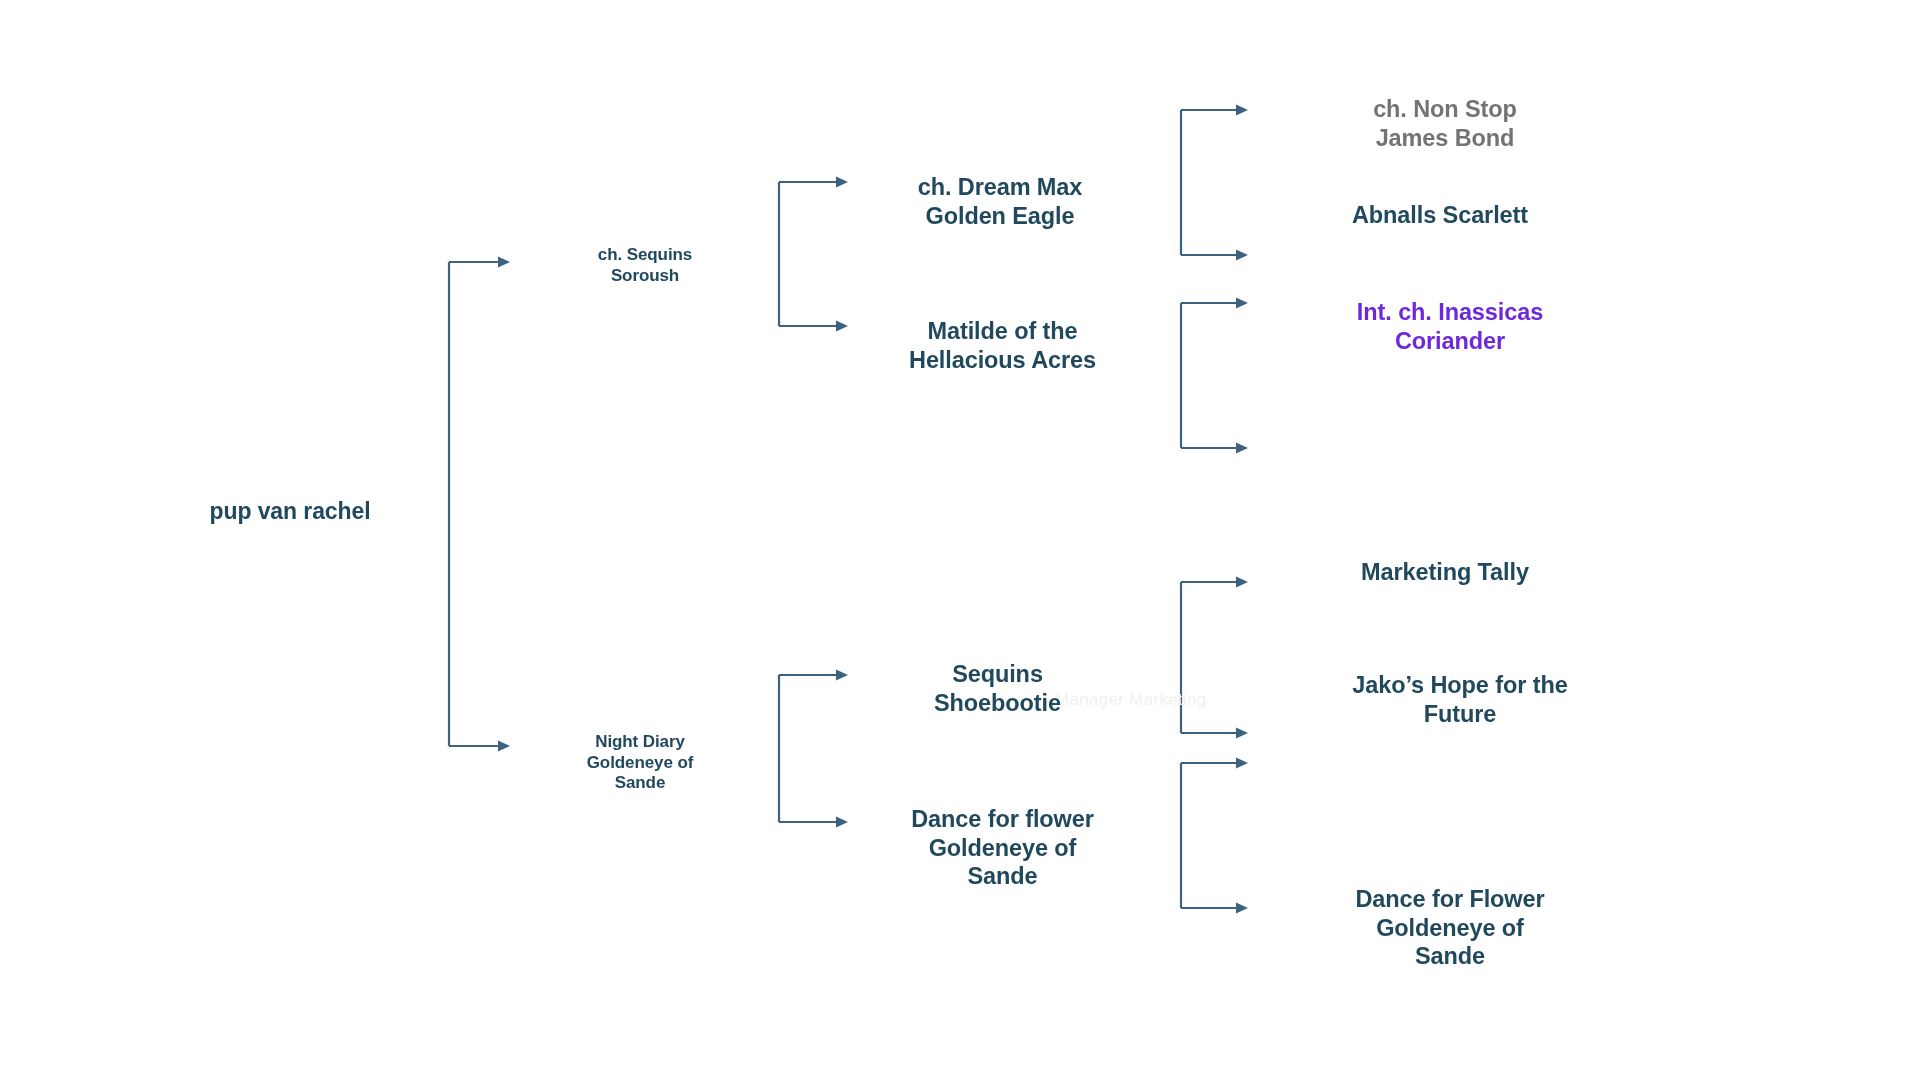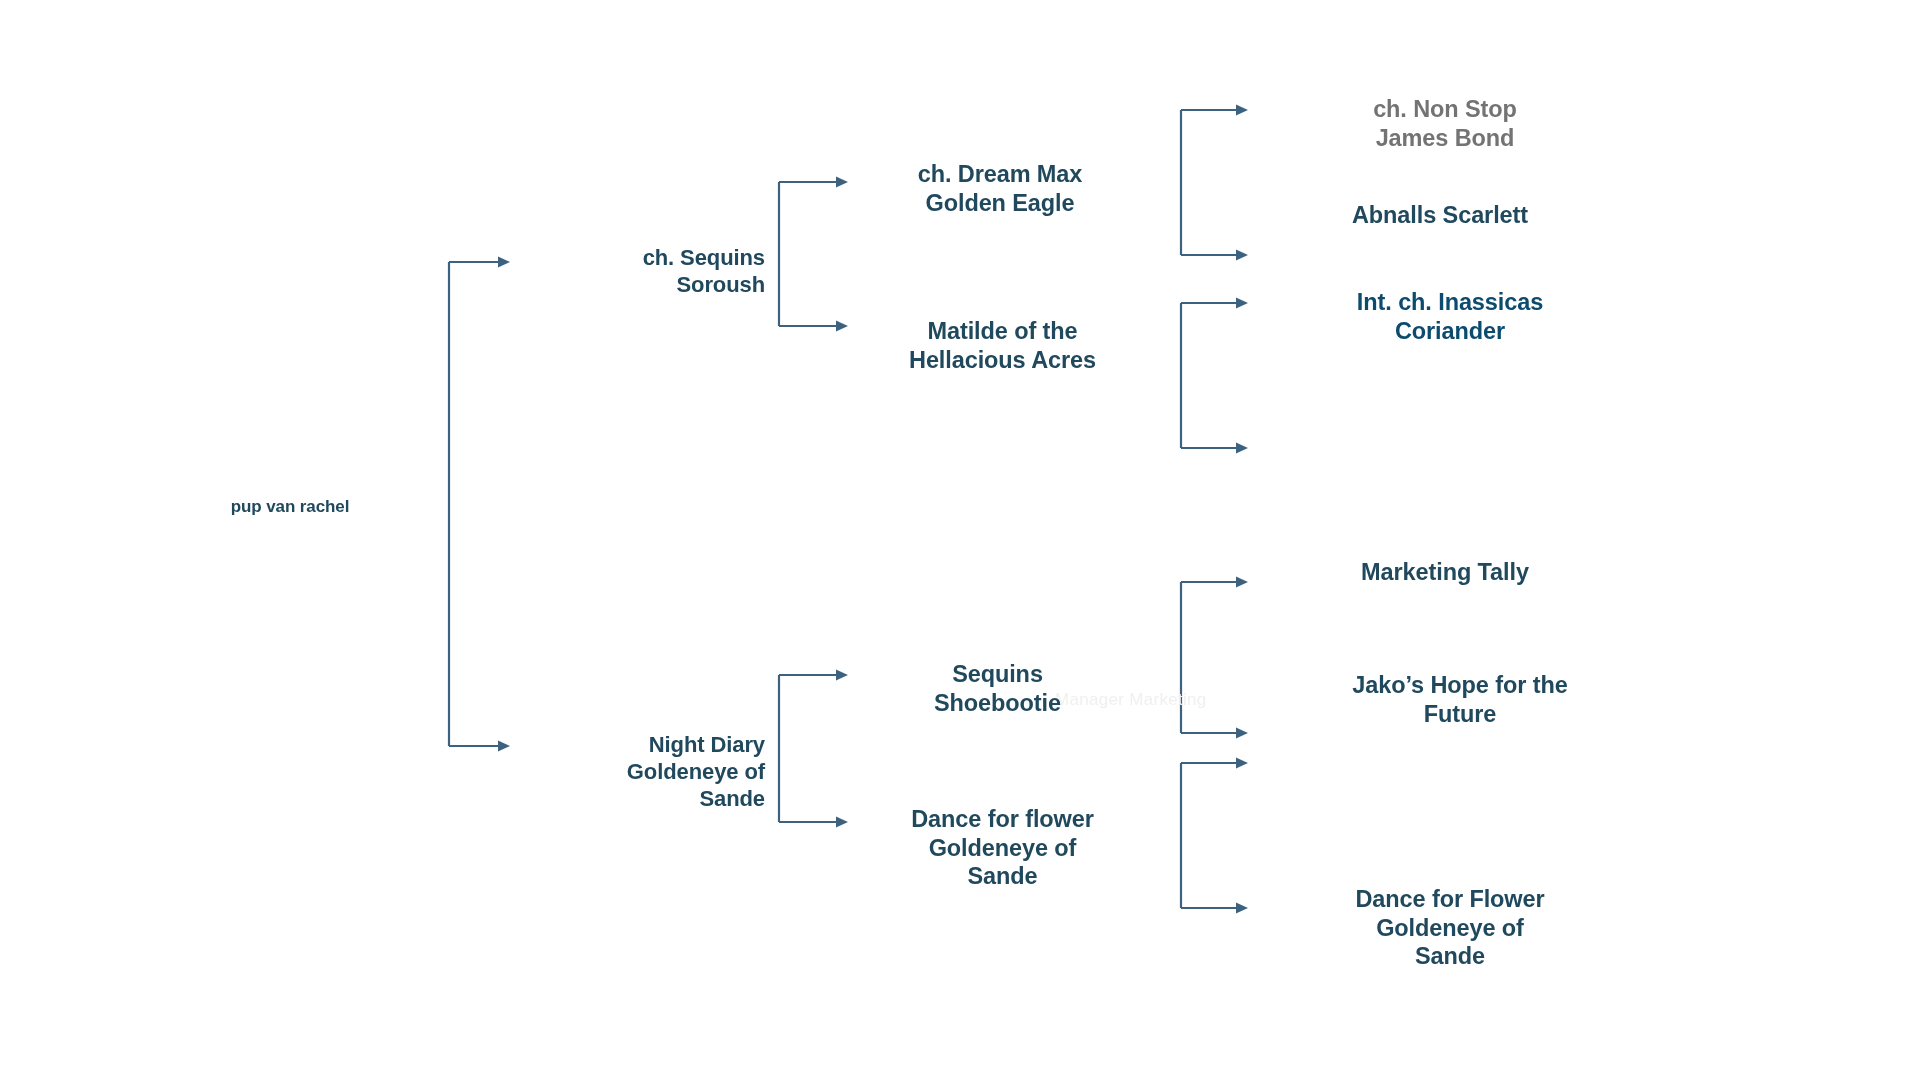--- a/index.html
+++ b/index.html
@@ -18,22 +18,22 @@
   }
   .node {
     position: absolute;
     color: #21495e;
     font-weight: bold;
     text-align: center;
     line-height: 1.22;
     letter-spacing: -0.1px;
     -webkit-font-smoothing: antialiased;
   }
-  .lvl0 { font-size: 17px; }
-  .lvl1 { font-size: 22px; text-align: right; }
+  .lvl0 { font-size: 23px; }
+  .lvl1 { font-size: 17px; }
   .lvl2 { font-size: 23.5px; }
   .lvl3 { font-size: 23.5px; }
 
   .watermark {
     position: absolute;
     color: #f0f0f0;
     font-size: 17px;
     font-weight: normal;
     white-space: nowrap;
     letter-spacing: 0.3px;
@@ -107,33 +107,33 @@
   </div>
 
   <div class="watermark" style="left:1055px; top:690px;">Manager Marketing</div>
 
   <div class="node lvl0" style="left: 150px; top: 497px; width: 280px; color: rgb(33, 73, 94);">pup van rachel</div>
 
   <div class="node lvl1" style="left: 525px; top: 245px; width: 240px; color: rgb(33, 73, 94);">ch. Sequins<br>Soroush</div>
 
   <div class="node lvl1" style="left: 515px; top: 732px; width: 250px; color: rgb(33, 73, 94);">Night Diary<br>Goldeneye of<br>Sande</div>
 
-  <div class="node lvl2" style="left: 860px; top: 160px; width: 280px; color: rgb(33, 73, 94);">ch. Dream Max<br>Golden Eagle</div>
+  <div class="node lvl2" style="left: 860px; top: 173px; width: 280px; color: rgb(33, 73, 94);">ch. Dream Max<br>Golden Eagle</div>
 
   <div class="node lvl2" style="left: 860px; top: 317px; width: 285px; color: rgb(33, 73, 94);">Matilde of the<br>Hellacious Acres</div>
 
   <div class="node lvl2" style="left: 865px; top: 660px; width: 265px; color: rgb(33, 73, 94);">Sequins<br>Shoebootie</div>
 
   <div class="node lvl2" style="left: 860px; top: 805px; width: 285px; color: rgb(33, 73, 94);">Dance for flower<br>Goldeneye of<br>Sande</div>
 
   <div class="node lvl3" style="left: 1310px; top: 95px; width: 270px; color: #737373;">ch. Non Stop<br>James Bond</div>
 
   <div class="node lvl3" style="left: 1295px; top: 201px; width: 290px; color: rgb(33, 73, 94);">Abnalls Scarlett</div>
 
-  <div class="node lvl3" style="left: 1300px; top: 288px; width: 300px; color: #0c4a6e;">Int. ch. Inassicas<br>Coriander</div>
+  <div class="node lvl3" style="left: 1300px; top: 298px; width: 300px; color: #6d28d9;">Int. ch. Inassicas<br>Coriander</div>
 
 
   <div class="node lvl3" style="left: 1310px; top: 558px; width: 270px; color: rgb(33, 73, 94);">Marketing Tally</div>
 
   <div class="node lvl3" style="left: 1300px; top: 671px; width: 320px; color: rgb(33, 73, 94);">Jako’s Hope for the<br>Future</div>
 
 
   <div class="node lvl3" style="left: 1305px; top: 885px; width: 290px; color: rgb(33, 73, 94);">Dance for Flower<br>Goldeneye of<br>Sande</div>
 
 </div>

